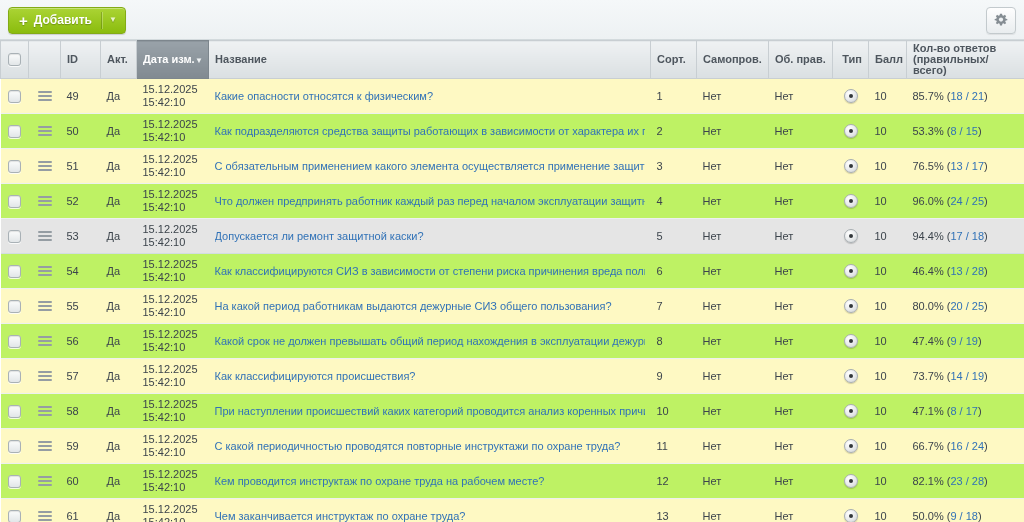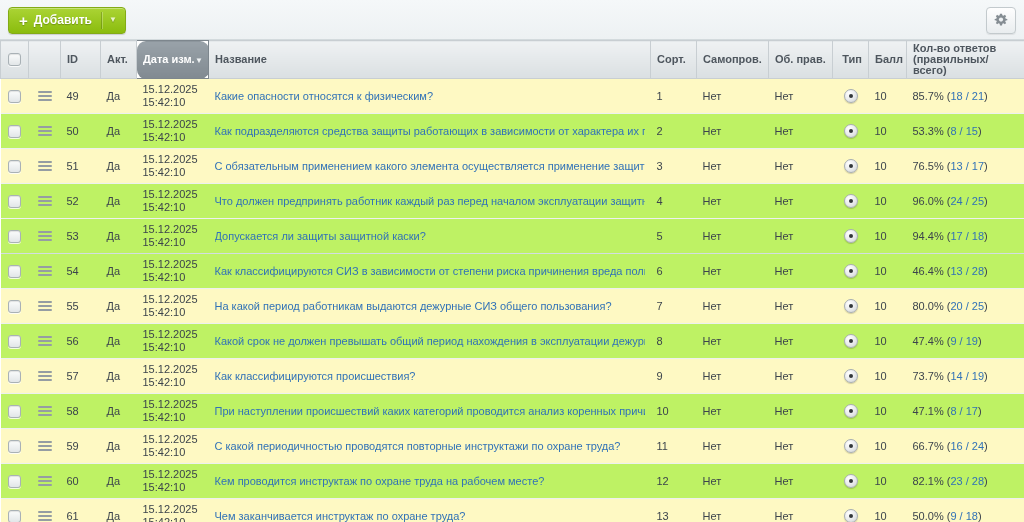--- a/index.html
+++ b/index.html
@@ -46,35 +46,35 @@
     height:26px;box-sizing:border-box;
     background:linear-gradient(#eff2f3,#dadfe2);
     border:1px solid #c8ced2;
     font-size:11px;line-height:11px;color:#4e565e;font-weight:bold;
     text-align:left;padding:2px 6px;vertical-align:middle;
     cursor:pointer;position:relative;white-space:normal;
   }
   thead th.center{text-align:right;}
   thead th.sorted{
     background:linear-gradient(#99a2a9,#818a91);
-    border-color:#7d868d;color:#fff;padding-right:0;border-radius:9px;
+    border-color:#7d868d;color:#fff;padding-right:0;
   }
   .sort-arrow{position:absolute;right:5px;top:50%;margin-top:-5px;font-size:8px;color:#eef1f3;}
 
   tbody td{
     height:35px;box-sizing:border-box;
     font-size:11px;color:#3c444c;
     padding:2px 6px;vertical-align:middle;
     border-bottom:1px solid #edf0f1;
     overflow:hidden;
   }
   tbody td.center{text-align:center;}
   tr.stripe-odd{background:#fef9c3;}
   tr.stripe-even{background:#bef264;}
-  tr.highlight{background:#bef264;}
+  tr.highlight{background:#e5e5e5;}
   tr.highlight td{border-bottom-color:#d2dde2;}
 
   .q-link{color:#3172b7;text-decoration:none;white-space:nowrap;display:block;overflow:hidden;cursor:pointer;}
   .pct{color:#3c444c;}
   .frac-wrap{color:#3c444c;margin-top:24px;}
   .frac-wrap::before{content:" (";}
   .frac-wrap::after{content:")";}
   .frac-link{color:#3172b7;text-decoration:none;cursor:pointer;}
 
   .checkbox{
@@ -285,21 +285,21 @@
               <i></i>
             </div>
           </td>
           <td>53</td>
           <td>Да</td>
           <td>
             <div class="date-line">15.12.2025</div>
             <div class="date-line">15:42:10</div>
           </td>
           <td>
-            <a class="q-link">Допускается ли защиты защитной каски?</a>
+            <a class="q-link">Допускается ли ремонт защитной каски?</a>
           </td>
           <td>5</td>
           <td>Нет</td>
           <td>Нет</td>
           <td class="center">
             <div class="radio-icon"></div>
           </td>
           <td>10</td>
           <td><span class="pct">94.4%</span><span class="frac-wrap"><a class="frac-link">17 / 18</a></span></td>
         </tr>

